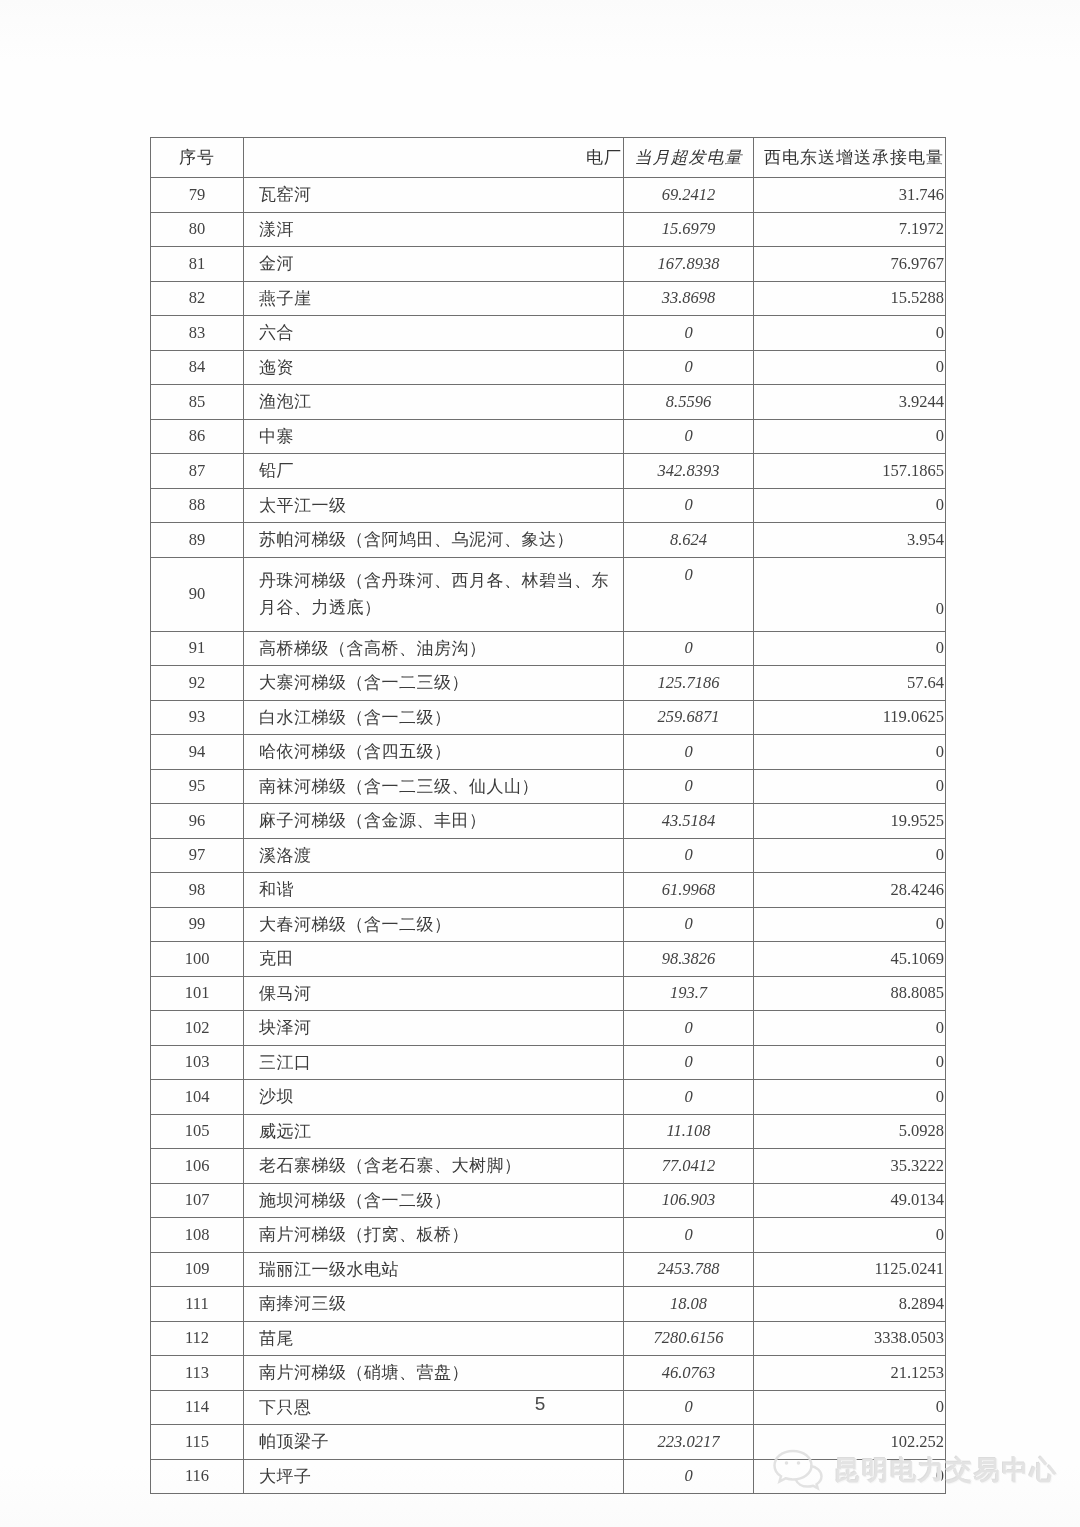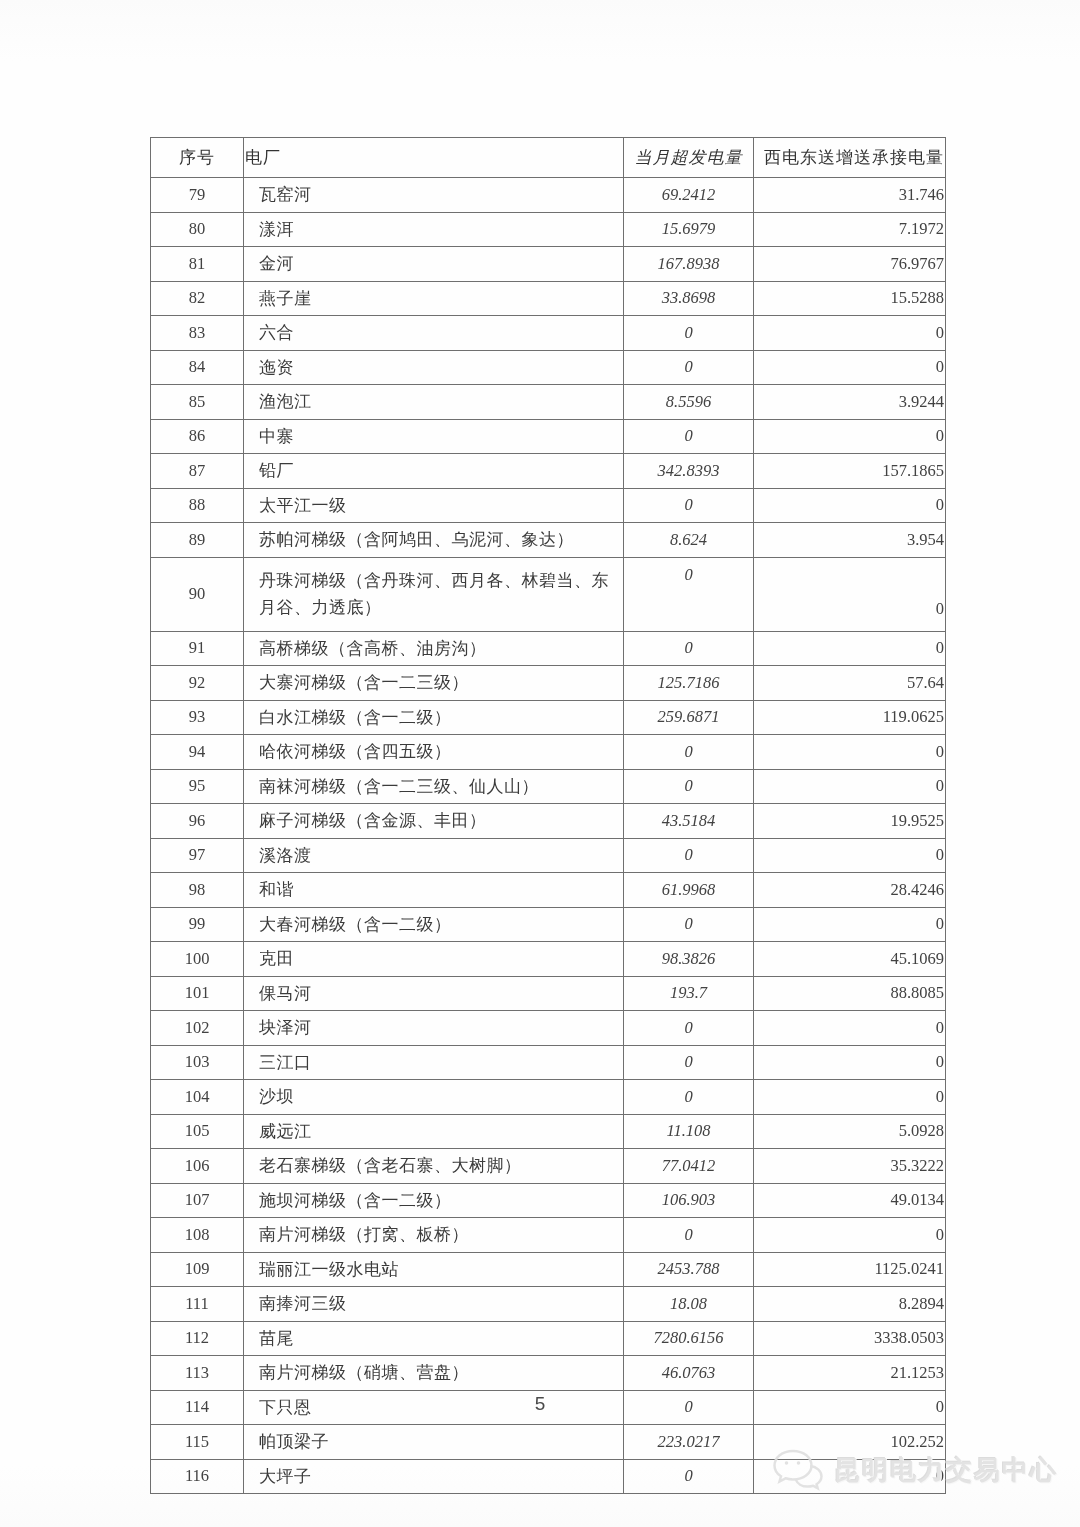--- a/index.html
+++ b/index.html
@@ -26,21 +26,21 @@
   }
   th,td{
     border:1px solid #6f6f6f;
     color:#3b3b3b;
     font-size:17px;
     overflow:hidden;
   }
   th{
     height:37px;
     font-weight:normal;
-    text-align:left;
+    text-align:right;
     color:#333;
     letter-spacing:1px;
   }
   td{height:29.5px;}
   .col0{width:90px;text-align:center;}
   .col1{width:377px;}
   .col2{width:127px;text-align:center;font-style:italic;}
   .col3{width:189px;text-align:right;}
   td.cell-plant{
     text-align:left;

